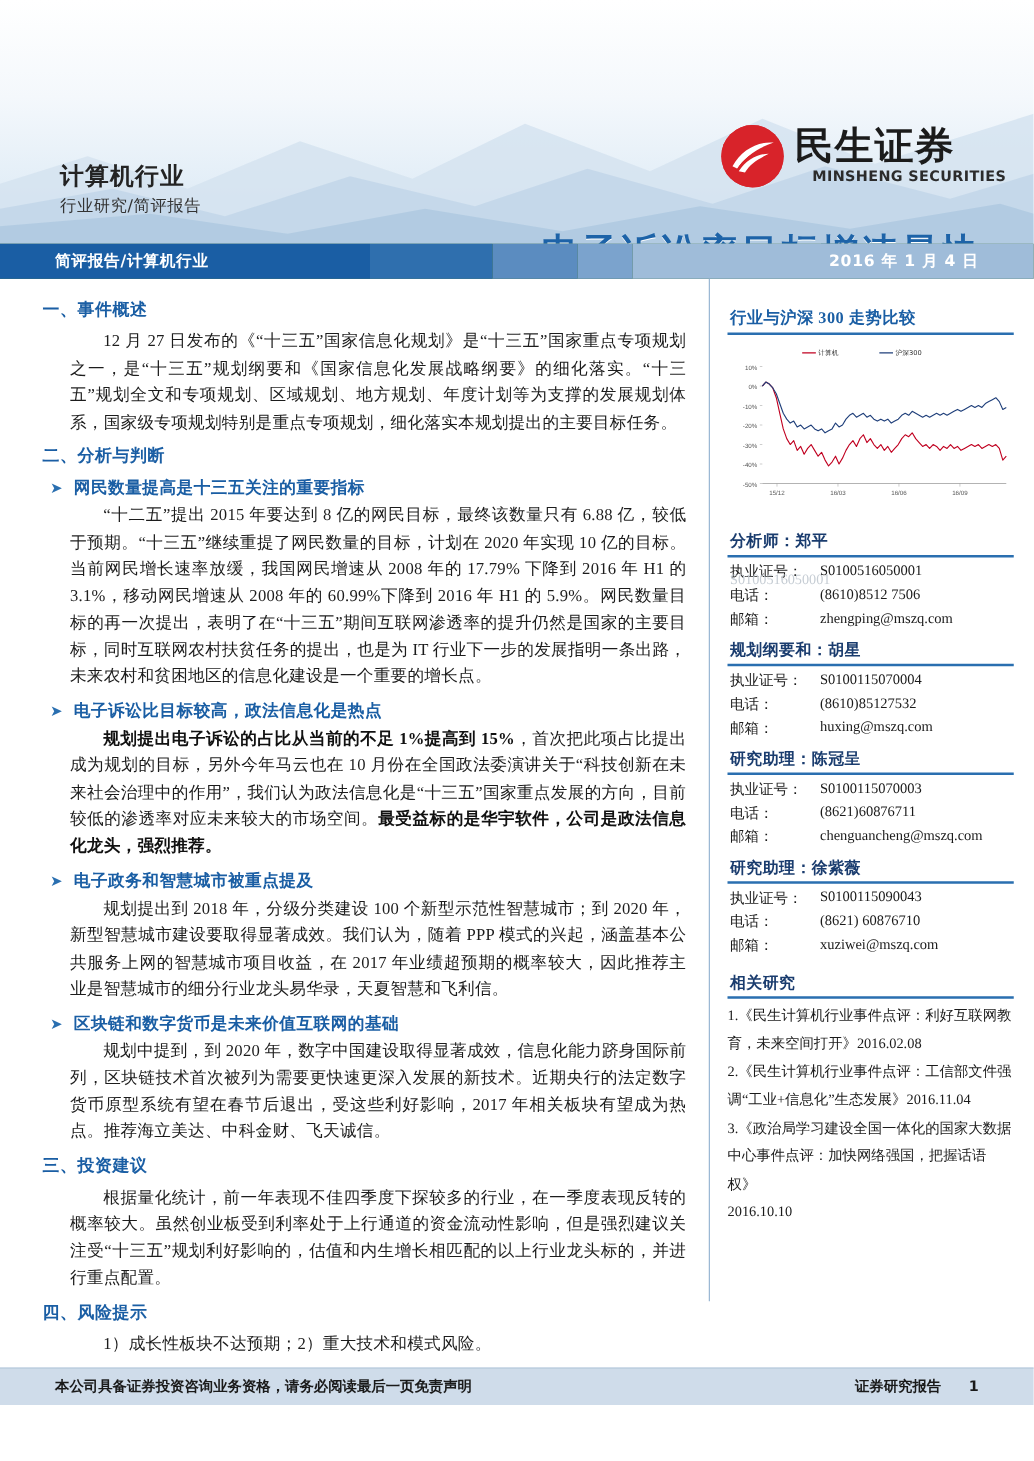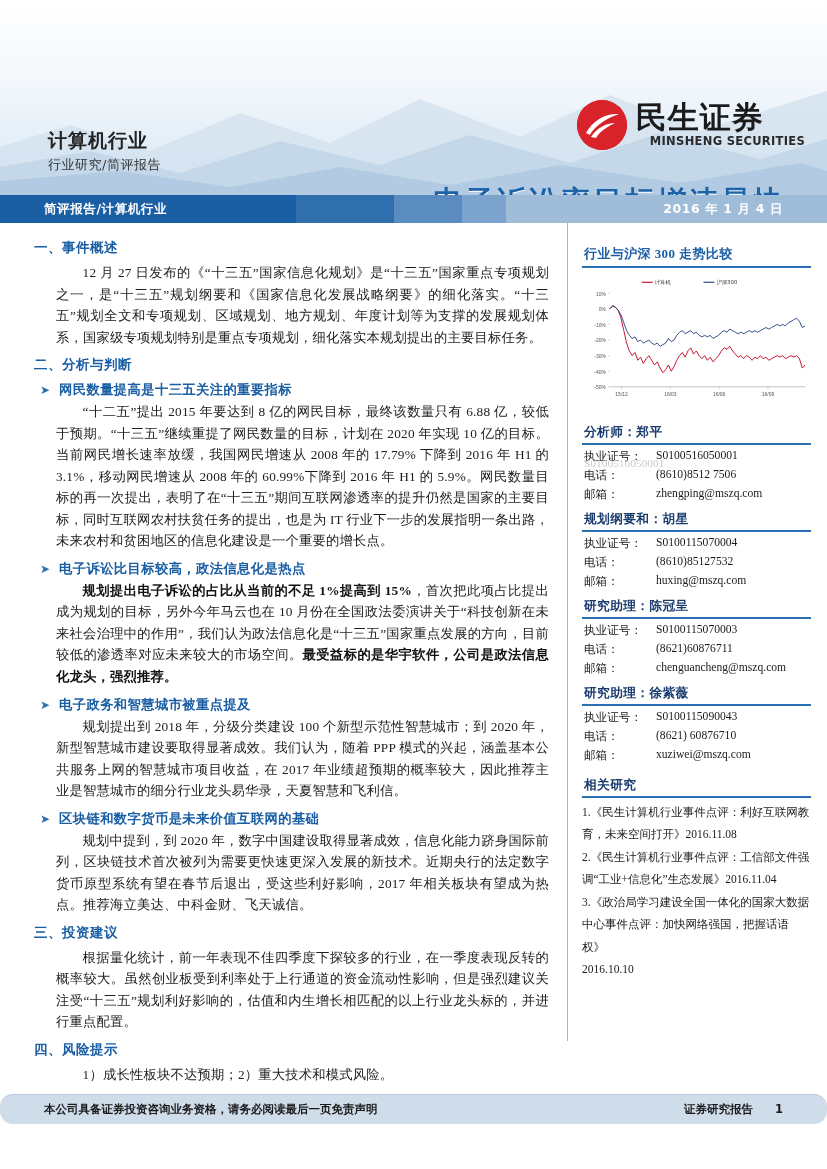--- a/index.html
+++ b/index.html
@@ -147,21 +147,20 @@
   .related-item {
     font-size:11.5px; line-height:1.95; color:#1a1a1a; margin:0;
   }
 
   
   .footer {
     position:absolute; left:0; right:0; bottom:45px;
     height:30px; background:#cfdcea;
     display:flex; align-items:center;
     border-top:1px solid #b9cbdd;
-    border-radius:13px;
   }
   .footer-left {
     margin-left:44px;
     font-family:"DejaVu Sans","Liberation Sans",sans-serif;
     font-size:11.5px; font-weight:bold; color:#1a1a1a;
   }
   .footer-right {
     position:absolute; right:44px; display:flex; gap:22px;
     font-family:"DejaVu Sans","Liberation Sans",sans-serif;
     font-size:11.5px; font-weight:bold; color:#1a1a1a;
@@ -357,21 +356,21 @@
         <div class="info-line">
           <span class="k">邮箱：</span>
           <span class="v">xuziwei@mszq.com</span>
         </div>
       </div>
     </div>
 
     <div class="person" style="margin-top:14px;">相关研究</div>
     <div class="rule"></div>
     <div>
-      <p class="related-item">1.《民生计算机行业事件点评：利好互联网教育，未来空间打开》2016.11.08</p>
+      <p class="related-item">1.《民生计算机行业事件点评：利好互联网教育，未来空间打开》2016.02.08</p>
       <p class="related-item">2.《民生计算机行业事件点评：工信部文件强调“工业+信息化”生态发展》2016.11.04</p>
       <p class="related-item">3.《政治局学习建设全国一体化的国家大数据中心事件点评：加快网络强国，把握话语权》</p>
       <p class="related-item">2016.10.10</p>
     </div>
   </div>
 </div>
 
 <div class="footer">
   <div class="footer-left">本公司具备证券投资咨询业务资格，请务必阅读最后一页免责声明</div>
   <div class="footer-right">

